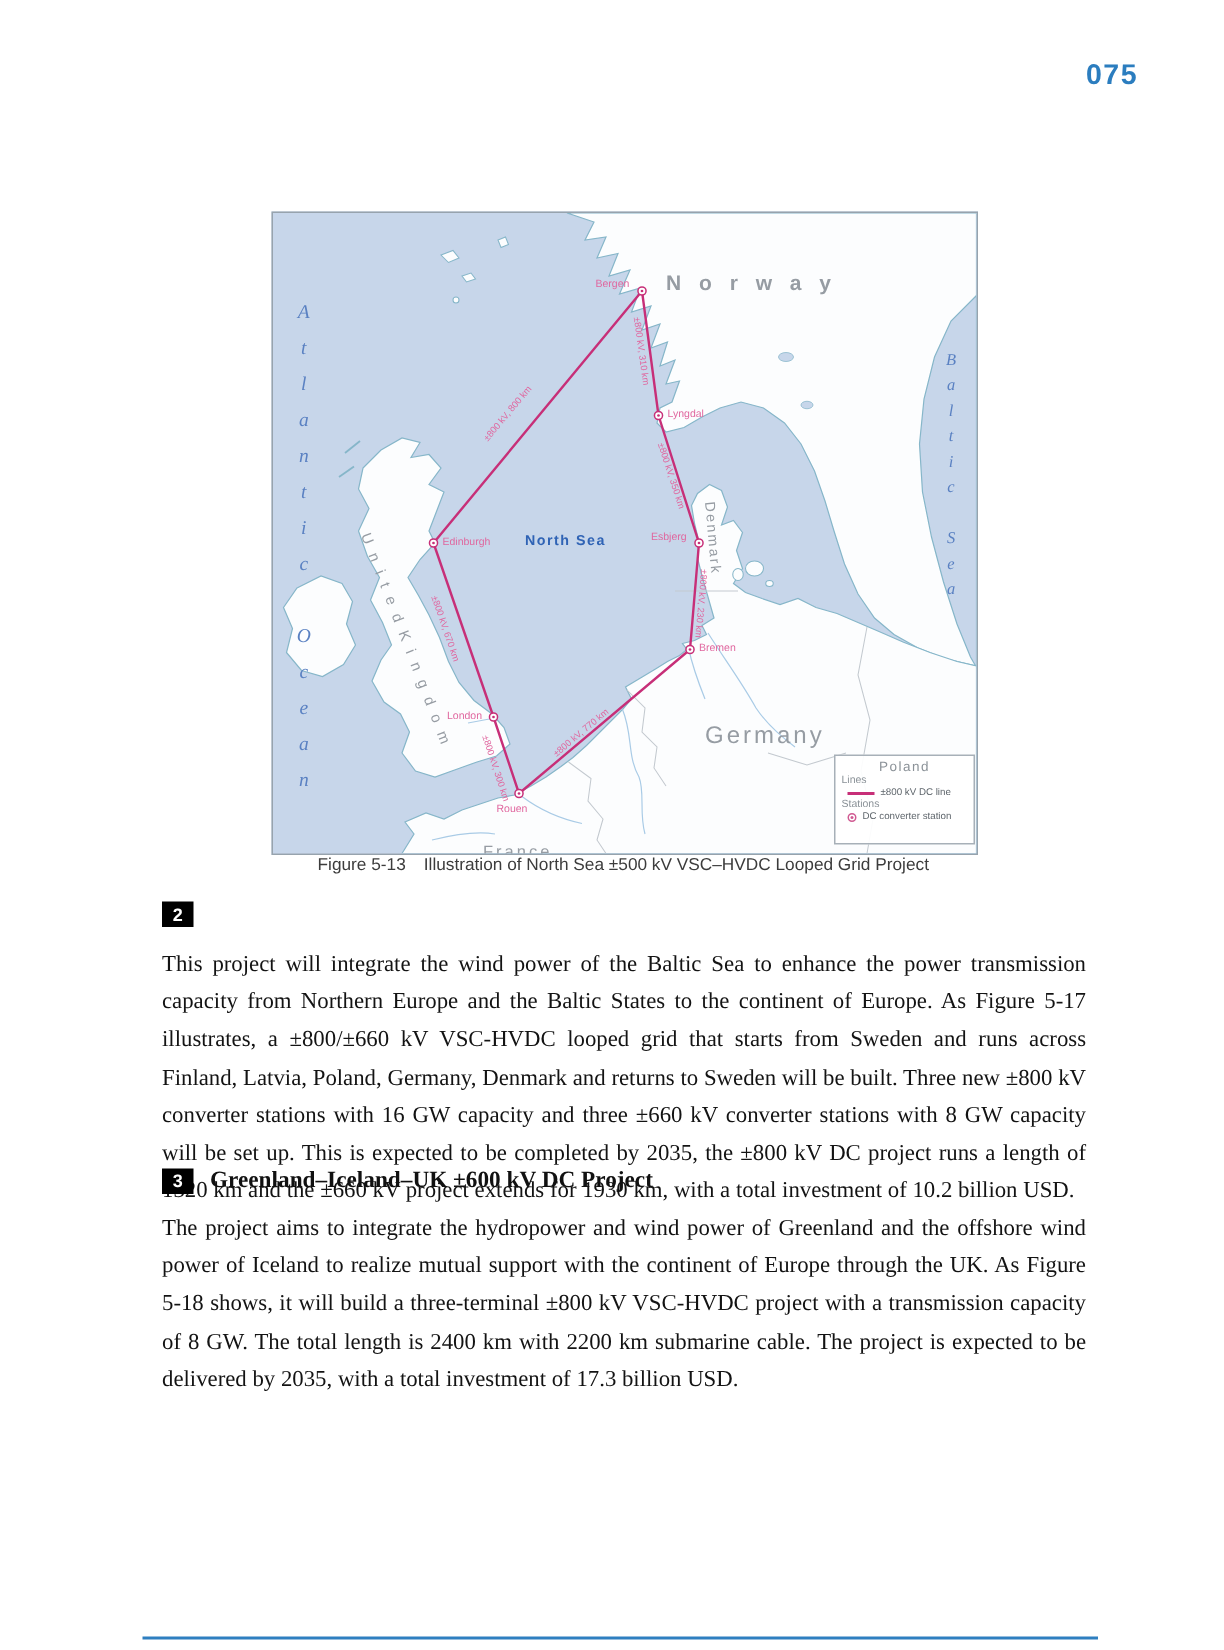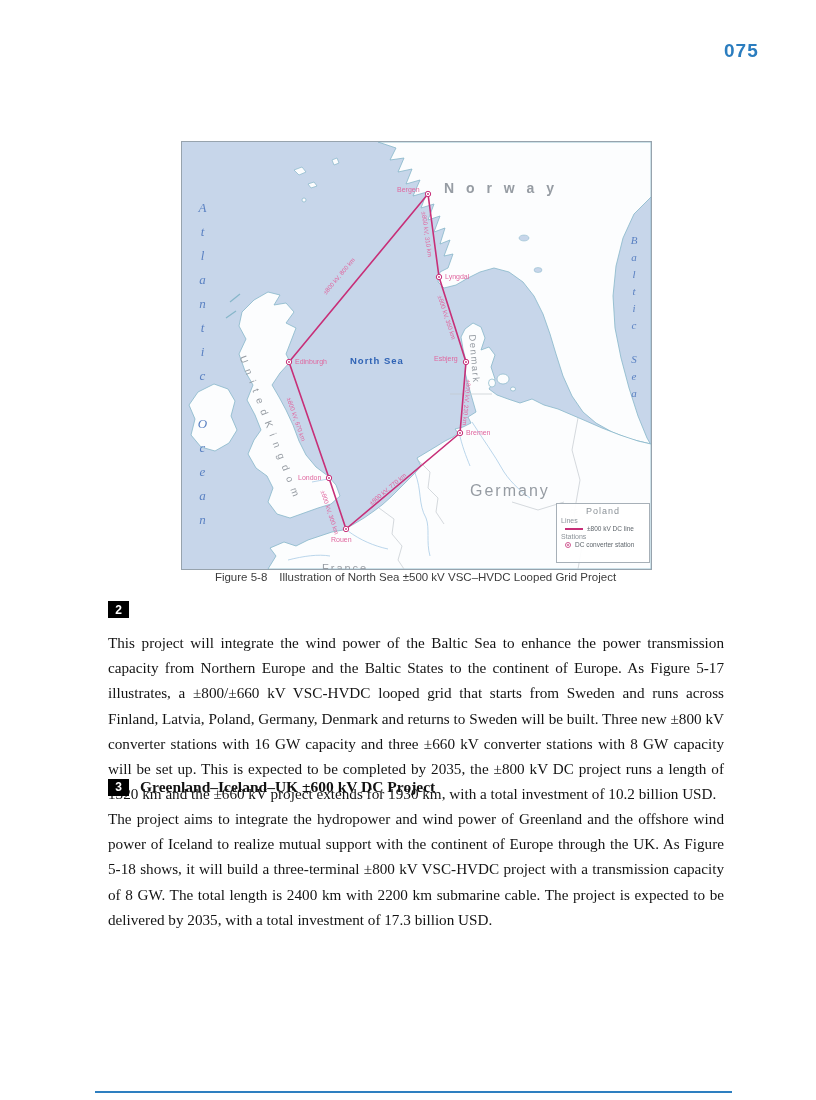--- a/index.html
+++ b/index.html
@@ -173,21 +173,21 @@
       </div>
       <div>Stations</div>
       <div class="row">
         <span class="stn"></span>
         <span>DC converter station</span>
       </div>
     </div>
   </div>
 
   <div class="caption">
-    <span class="cap-label">Figure 5-8</span><span>Illustration of North Sea ±500 kV VSC–HVDC Looped Grid Project</span>
+    <span class="cap-label">Figure 5-13</span><span>Illustration of North Sea ±500 kV VSC–HVDC Looped Grid Project</span>
   </div>
 
   <div class="heading" style="top:601px;">
     <span class="badge">2</span>
   </div>
   <div class="para" style="top:630px;">This project will integrate the wind power of the Baltic Sea to enhance the power transmission capacity from Northern Europe and the Baltic States to the continent of Europe. As Figure 5-17 illustrates, a ±800/±660 kV VSC-HVDC looped grid that starts from Sweden and runs across Finland, Latvia, Poland, Germany, Denmark and returns to Sweden will be built. Three new ±800 kV converter stations with 16 GW capacity and three ±660 kV converter stations with 8 GW capacity will be set up. This is expected to be completed by 2035, the ±800 kV DC project runs a length of 1320 km and the ±660 kV project extends for 1930 km, with a total investment of 10.2 billion USD.</div>
 
   <div class="heading" style="top:778px;">
     <span class="badge">3</span>
     <span class="ht">Greenland–Iceland–UK ±600 kV DC Project</span>

